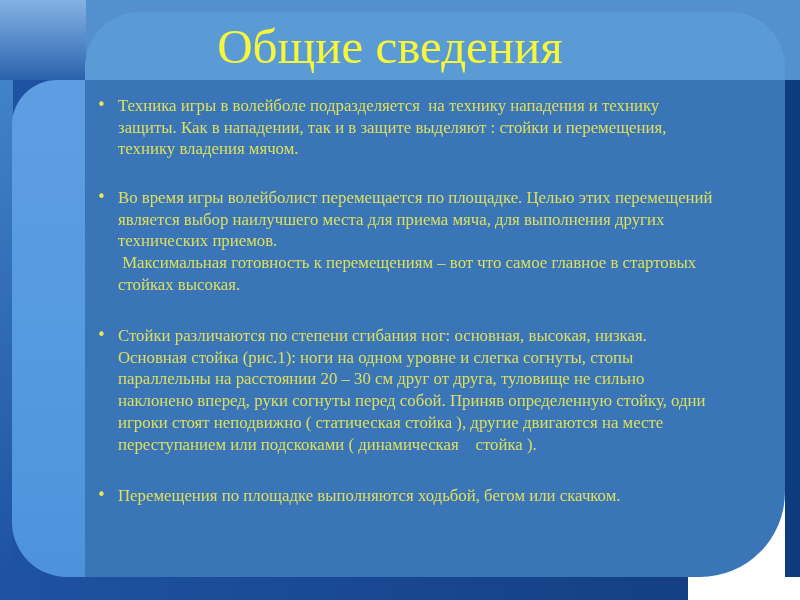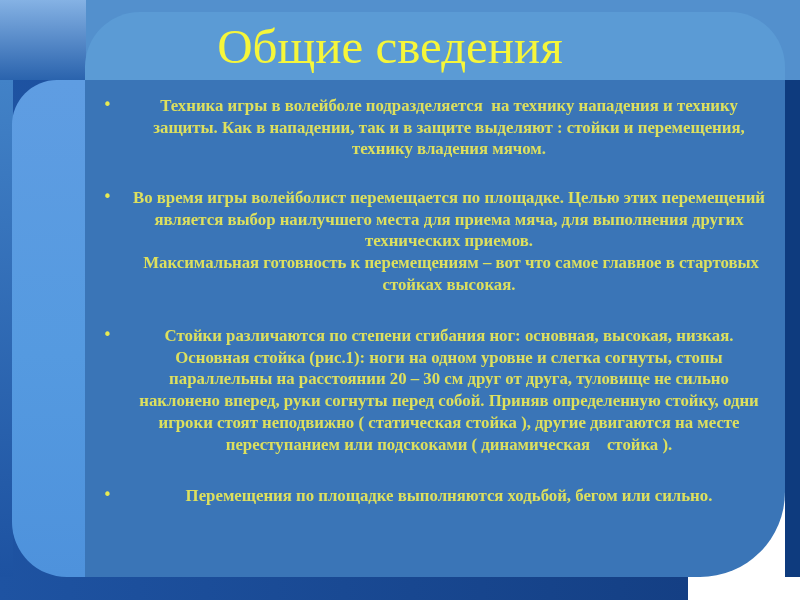--- a/index.html
+++ b/index.html
@@ -8,21 +8,20 @@
     width: 800px;
     height: 600px;
     overflow: hidden;
     font-family: "Liberation Serif", "DejaVu Serif", serif;
   }
   .slide {
     position: relative;
     width: 688px;
     height: 600px;
     background: linear-gradient(90deg, #1e53a2 0%, #143f84 100%);
-    text-align: center;
   }
   .abs { position: absolute; }
 
   
   .bg-top-strip   { left: 0;   top: 0;   width: 800px; height: 80px;  background: #5390cd; }
   .bg-topleft-grad{ left: 0;   top: 0;   width: 86px;  height: 80px;
                     background: linear-gradient(180deg, #85b2e4 0%, #2a63ad 100%); }
   .bg-left-col    { left: 0;   top: 80px; width: 13px; height: 497px;
                     background: linear-gradient(180deg, #4282c7 0%, #1d52a1 100%); }
   .bg-right-col   { left: 785px; top: 80px; width: 15px; height: 497px; background: #0e3b7e; }
@@ -66,21 +65,21 @@
     align-items: start;
   }
   .bullet-dot {
     color: #e8ea52;
     font-size: 15px;
     line-height: 21.7px;
     font-family: "DejaVu Sans", sans-serif;
   }
   .bullet-text {
     color: #dde05e;
-    font-weight: 700;
+    font-weight: 400;
     font-size: 16.8px;
     line-height: 21.7px;
     white-space: pre-wrap;
   }
   .b1 { top: 95px; }
   .b2 { top: 187px; }
   .b3 { top: 325px; }
   .b4 { top: 485px; }
 </style>
 </head>
@@ -122,16 +121,16 @@
     <span class="bullet-text">Стойки различаются по степени сгибания ног: основная, высокая, низкая.
 Основная стойка (рис.1): ноги на одном уровне и слегка согнуты, стопы
 параллельны на расстоянии 20 – 30 см друг от друга, туловище не сильно
 наклонено вперед, руки согнуты перед собой. Приняв определенную стойку, одни
 игроки стоят неподвижно ( статическая стойка ), другие двигаются на месте
 переступанием или подскоками ( динамическая    стойка ).</span>
   </div>
 
   <div class="bullet-block b4">
     <span class="bullet-dot">•</span>
-    <span class="bullet-text">Перемещения по площадке выполняются ходьбой, бегом или сильно.</span>
+    <span class="bullet-text">Перемещения по площадке выполняются ходьбой, бегом или скачком.</span>
   </div>
 
 </div>
 
 </body></html>

